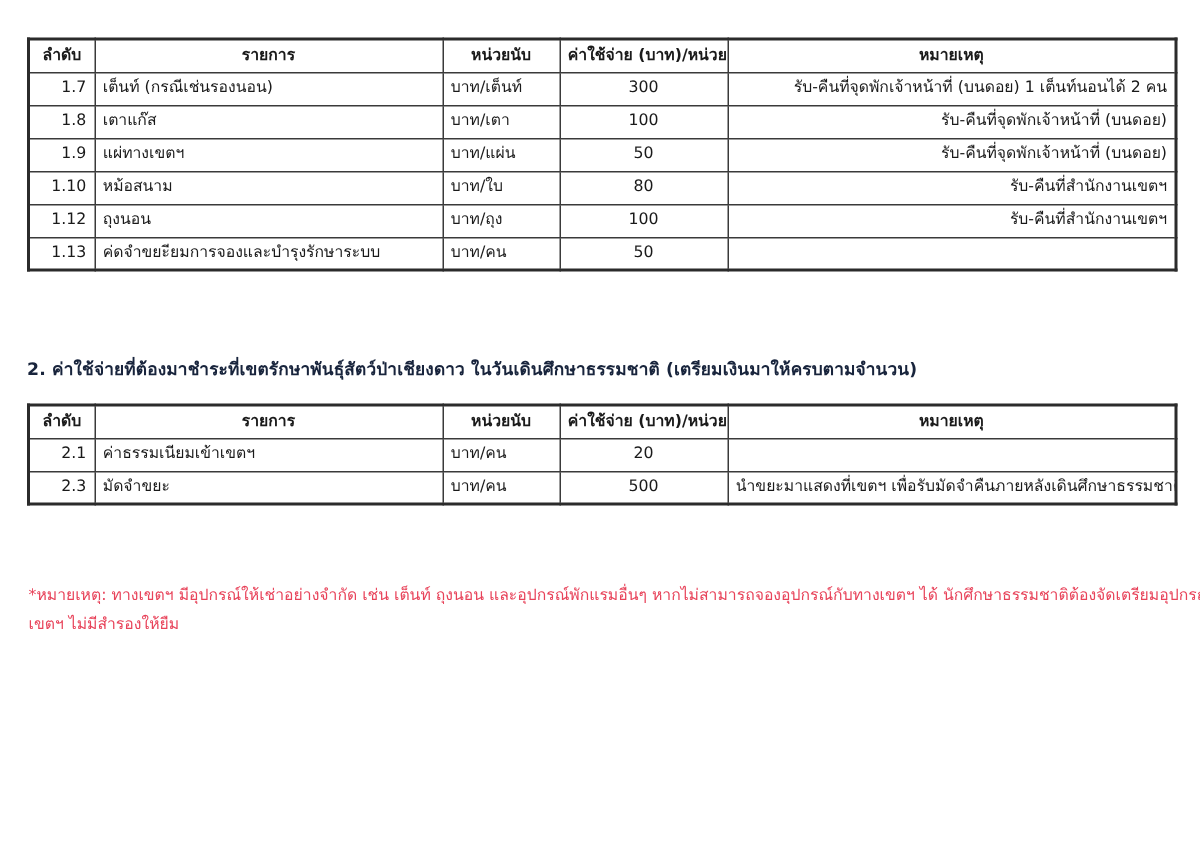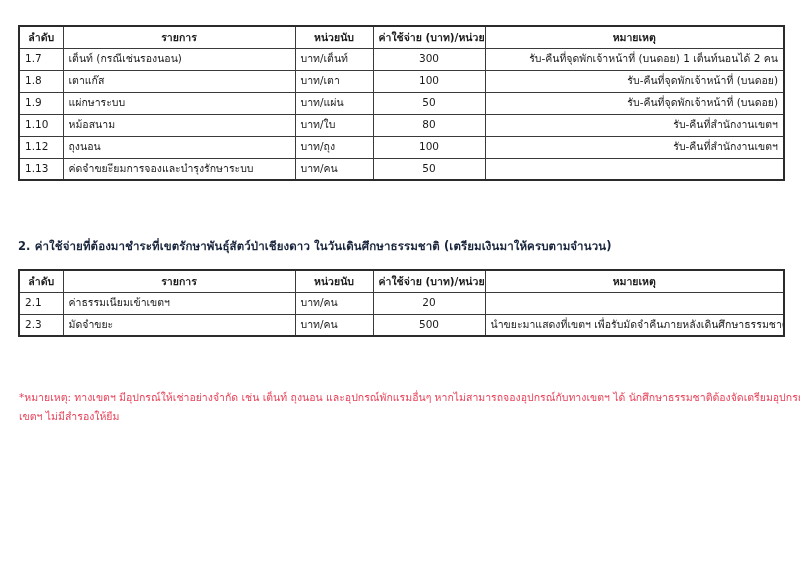--- a/index.html
+++ b/index.html
@@ -51,21 +51,21 @@
   .fee-table thead th {
     font-weight: bold;
     text-align: center;
     height: 22px;
     font-size: 10.5px;
   }
   .fee-table tbody tr {
     height: 22px;
   }
 
-  .col-no     { width: 44px;  text-align: left; }
+  .col-no     { width: 44px;  text-align: right; }
   .col-item   { width: 232px; text-align: left;   padding-left: 7px; }
   .col-unit   { width: 78px;  text-align: left; }
   .col-cost   { width: 112px; text-align: center; }
   .col-remark { width: 299px; text-align: right; }
 
   #table-1 { left: 15px; top: 25px;  width: 765px; }
   #table-2 { left: 15px; top: 269px; width: 765px; }
 
   
   .section-heading {
@@ -116,21 +116,21 @@
       </tr>
       <tr>
         <td class="col-no">1.8</td>
         <td class="col-item">เตาแก๊ส</td>
         <td class="col-unit">บาท/เตา</td>
         <td class="col-cost">100</td>
         <td class="col-remark">รับ-คืนที่จุดพักเจ้าหน้าที่ (บนดอย)</td>
       </tr>
       <tr>
         <td class="col-no">1.9</td>
-        <td class="col-item">แผ่กษาระบบ</td>
+        <td class="col-item">แผ่ทางเขตฯ</td>
         <td class="col-unit">บาท/แผ่น</td>
         <td class="col-cost">50</td>
         <td class="col-remark">รับ-คืนที่จุดพักเจ้าหน้าที่ (บนดอย)</td>
       </tr>
       <tr>
         <td class="col-no">1.10</td>
         <td class="col-item">หม้อสนาม</td>
         <td class="col-unit">บาท/ใบ</td>
         <td class="col-cost">80</td>
         <td class="col-remark">รับ-คืนที่สำนักงานเขตฯ</td>

